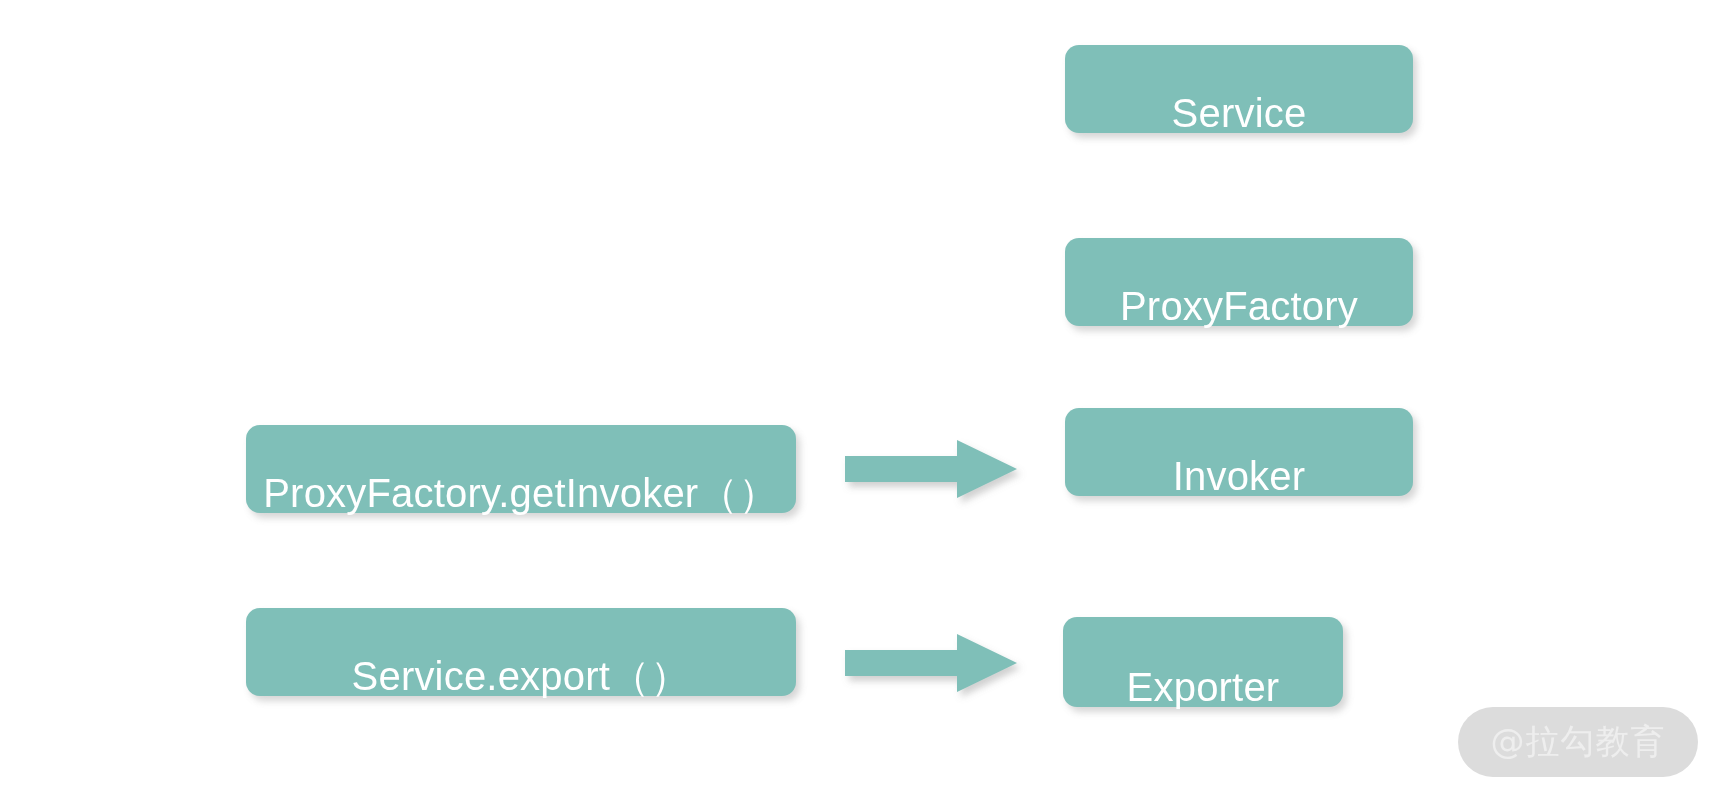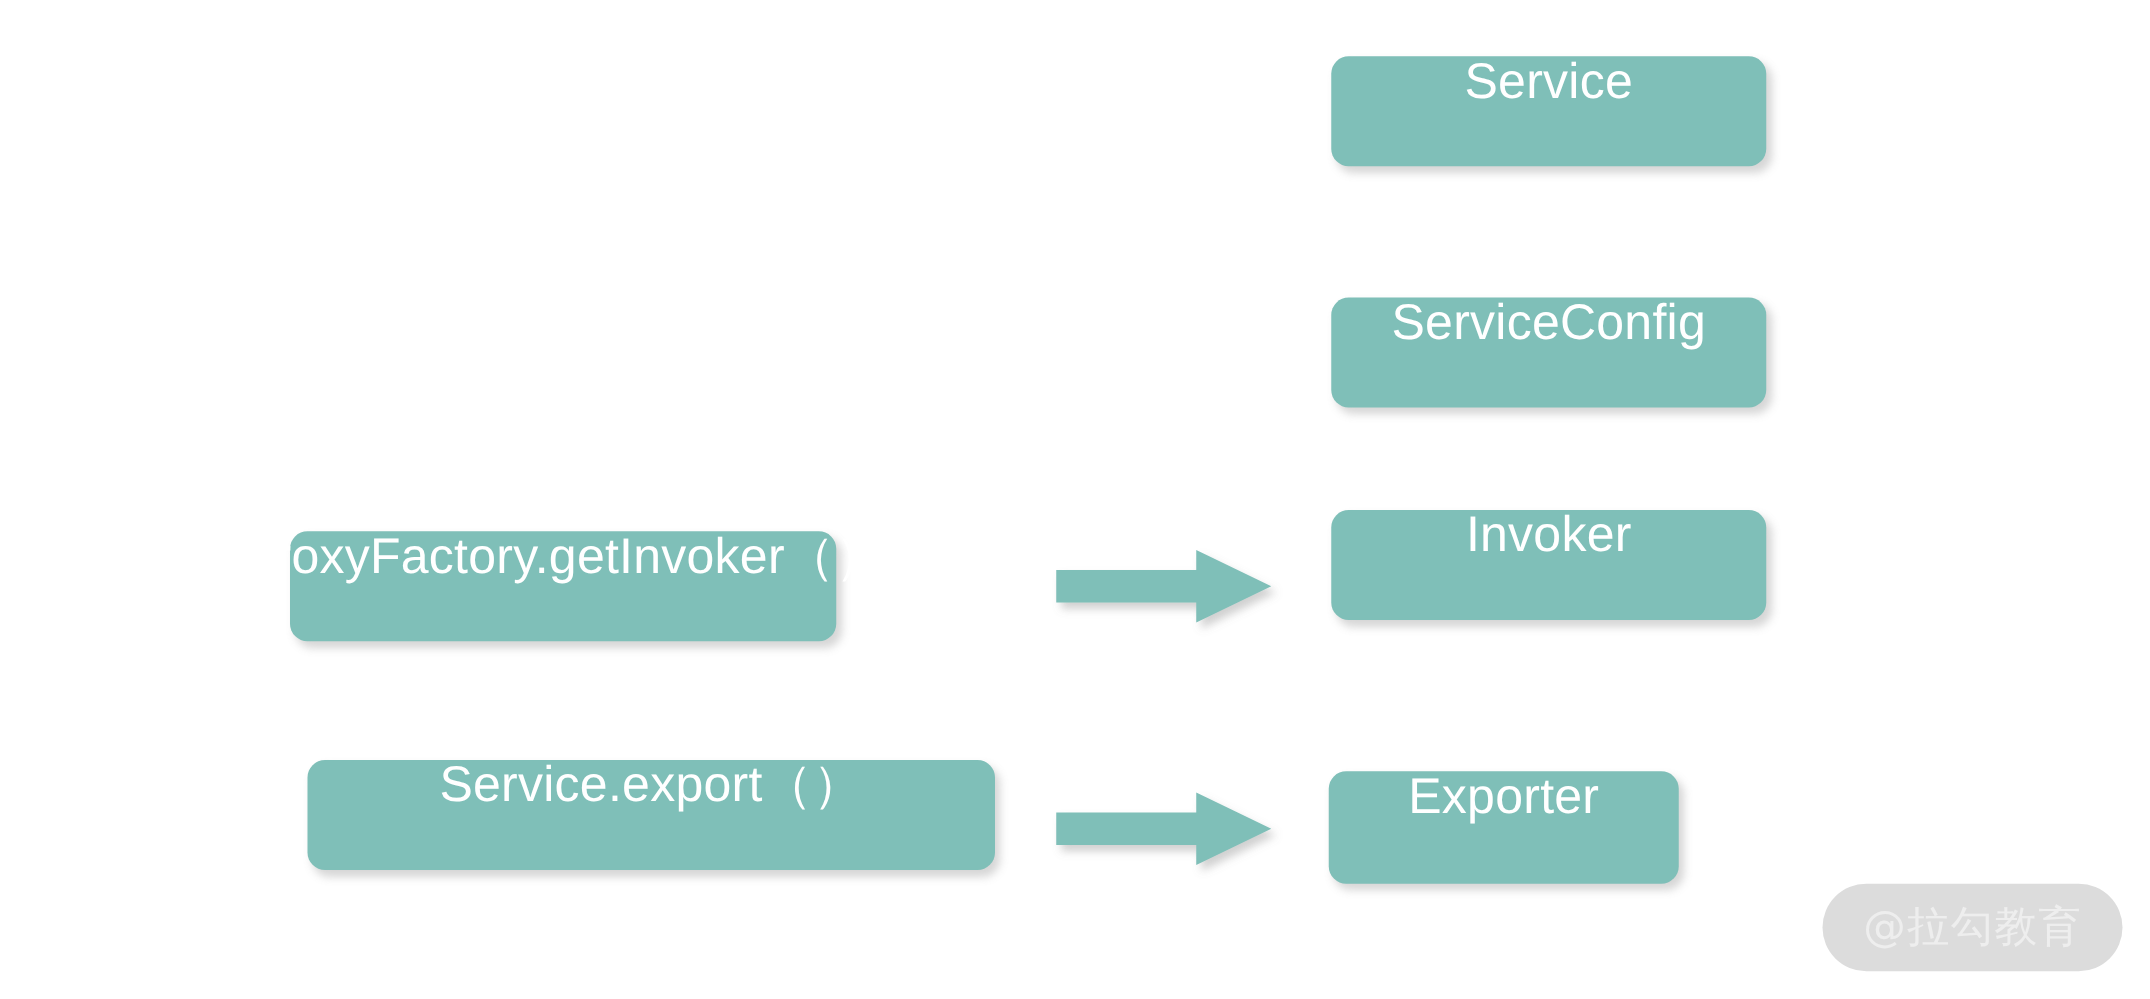--- a/index.html
+++ b/index.html
@@ -19,41 +19,41 @@
   }
 
   
   .node {
     position: absolute;
     box-sizing: border-box;
     background: #7fbfb8;
     border-radius: 14px;
     color: #ffffff;
     display: flex;
-    align-items: flex-start;
+    align-items: flex-end;
     justify-content: center;
     text-align: center;
     letter-spacing: 0.2px;
     box-shadow: 4px 5px 7px rgba(120,120,120,0.30);
     -webkit-font-smoothing: antialiased;
   }
   .node .node-label {
     display: block;
     line-height: 1;
     white-space: nowrap;
   }
 
   
   .node-service      { left: 1065px; top: 45px;  width: 348px; height: 88px;  font-size: 40px; }
   .node-serviceconfig{ left: 1065px; top: 238px; width: 348px; height: 88px;  font-size: 40px; }
   .node-invoker      { left: 1065px; top: 408px; width: 348px; height: 88px;  font-size: 40px; }
   .node-exporter     { left: 1063px; top: 617px; width: 280px; height: 90px;  font-size: 40px; }
 
   
-  .node-proxyfactory { left: 232px; top: 425px; width: 437px; height: 88px; font-size: 40px; }
+  .node-proxyfactory { left: 246px; top: 425px; width: 550px; height: 88px; font-size: 40px; }
   .node-protocol     { left: 246px; top: 608px; width: 550px; height: 88px; font-size: 40px; }
 
   
   .arrow {
     position: absolute;
     width: 172px;
     height: 58px;
   }
   .arrow svg { display: block; width: 100%; height: 100%; overflow: visible; }
   .arrow-top    { left: 845px; top: 440px; }
@@ -83,21 +83,21 @@
 </head>
 <body>
 
 <div id="canvas">
 
   <div class="node node-service">
     <span class="node-label">Service</span>
   </div>
 
   <div class="node node-serviceconfig">
-    <span class="node-label">ServiceConfig</span>
+    <span class="node-label">ProxyFactory</span>
   </div>
 
   <div class="node node-invoker">
     <span class="node-label">Invoker</span>
   </div>
 
   <div class="node node-exporter">
     <span class="node-label">Exporter</span>
   </div>
 

